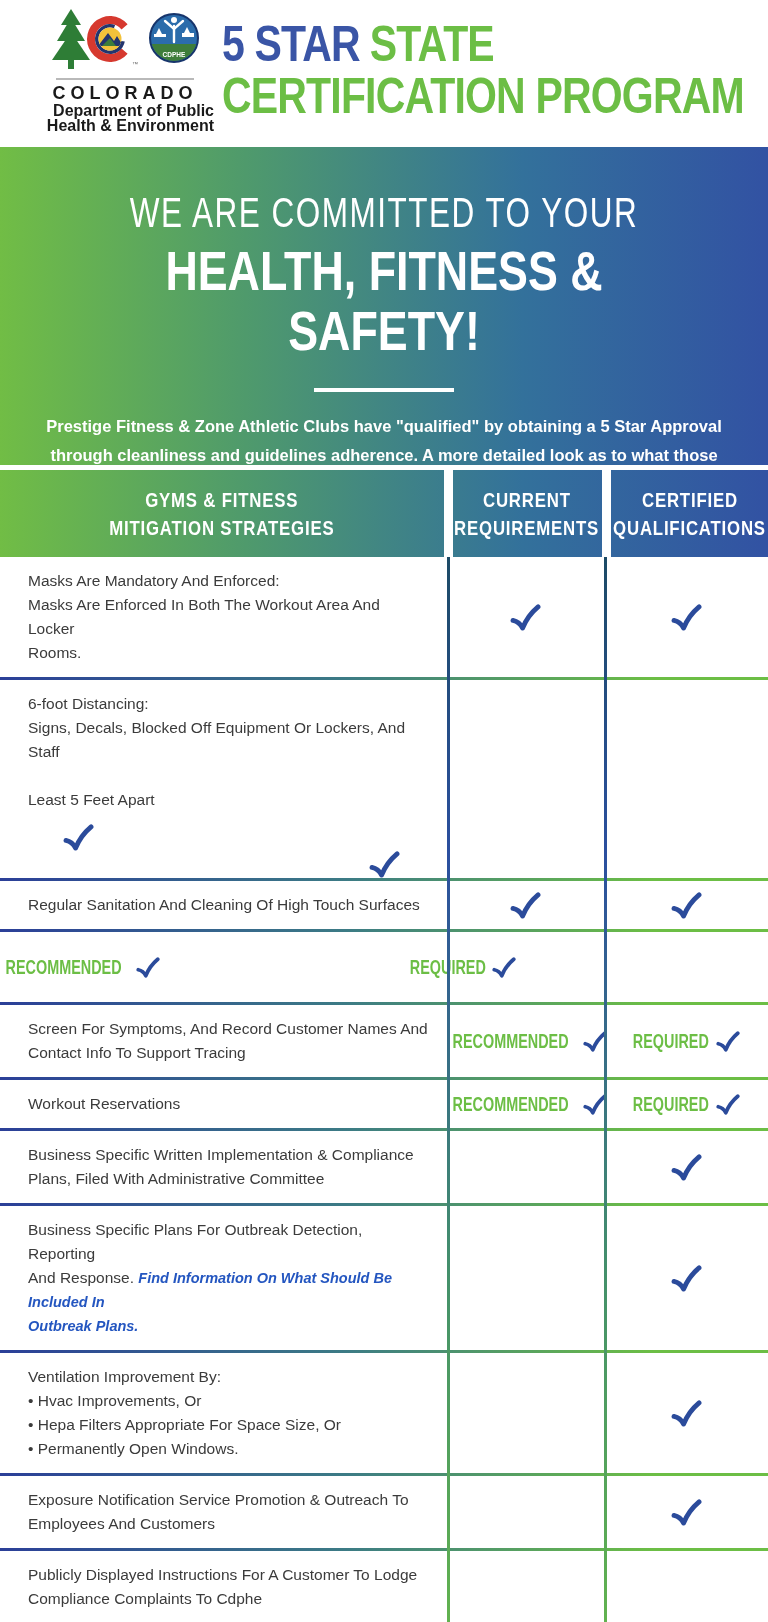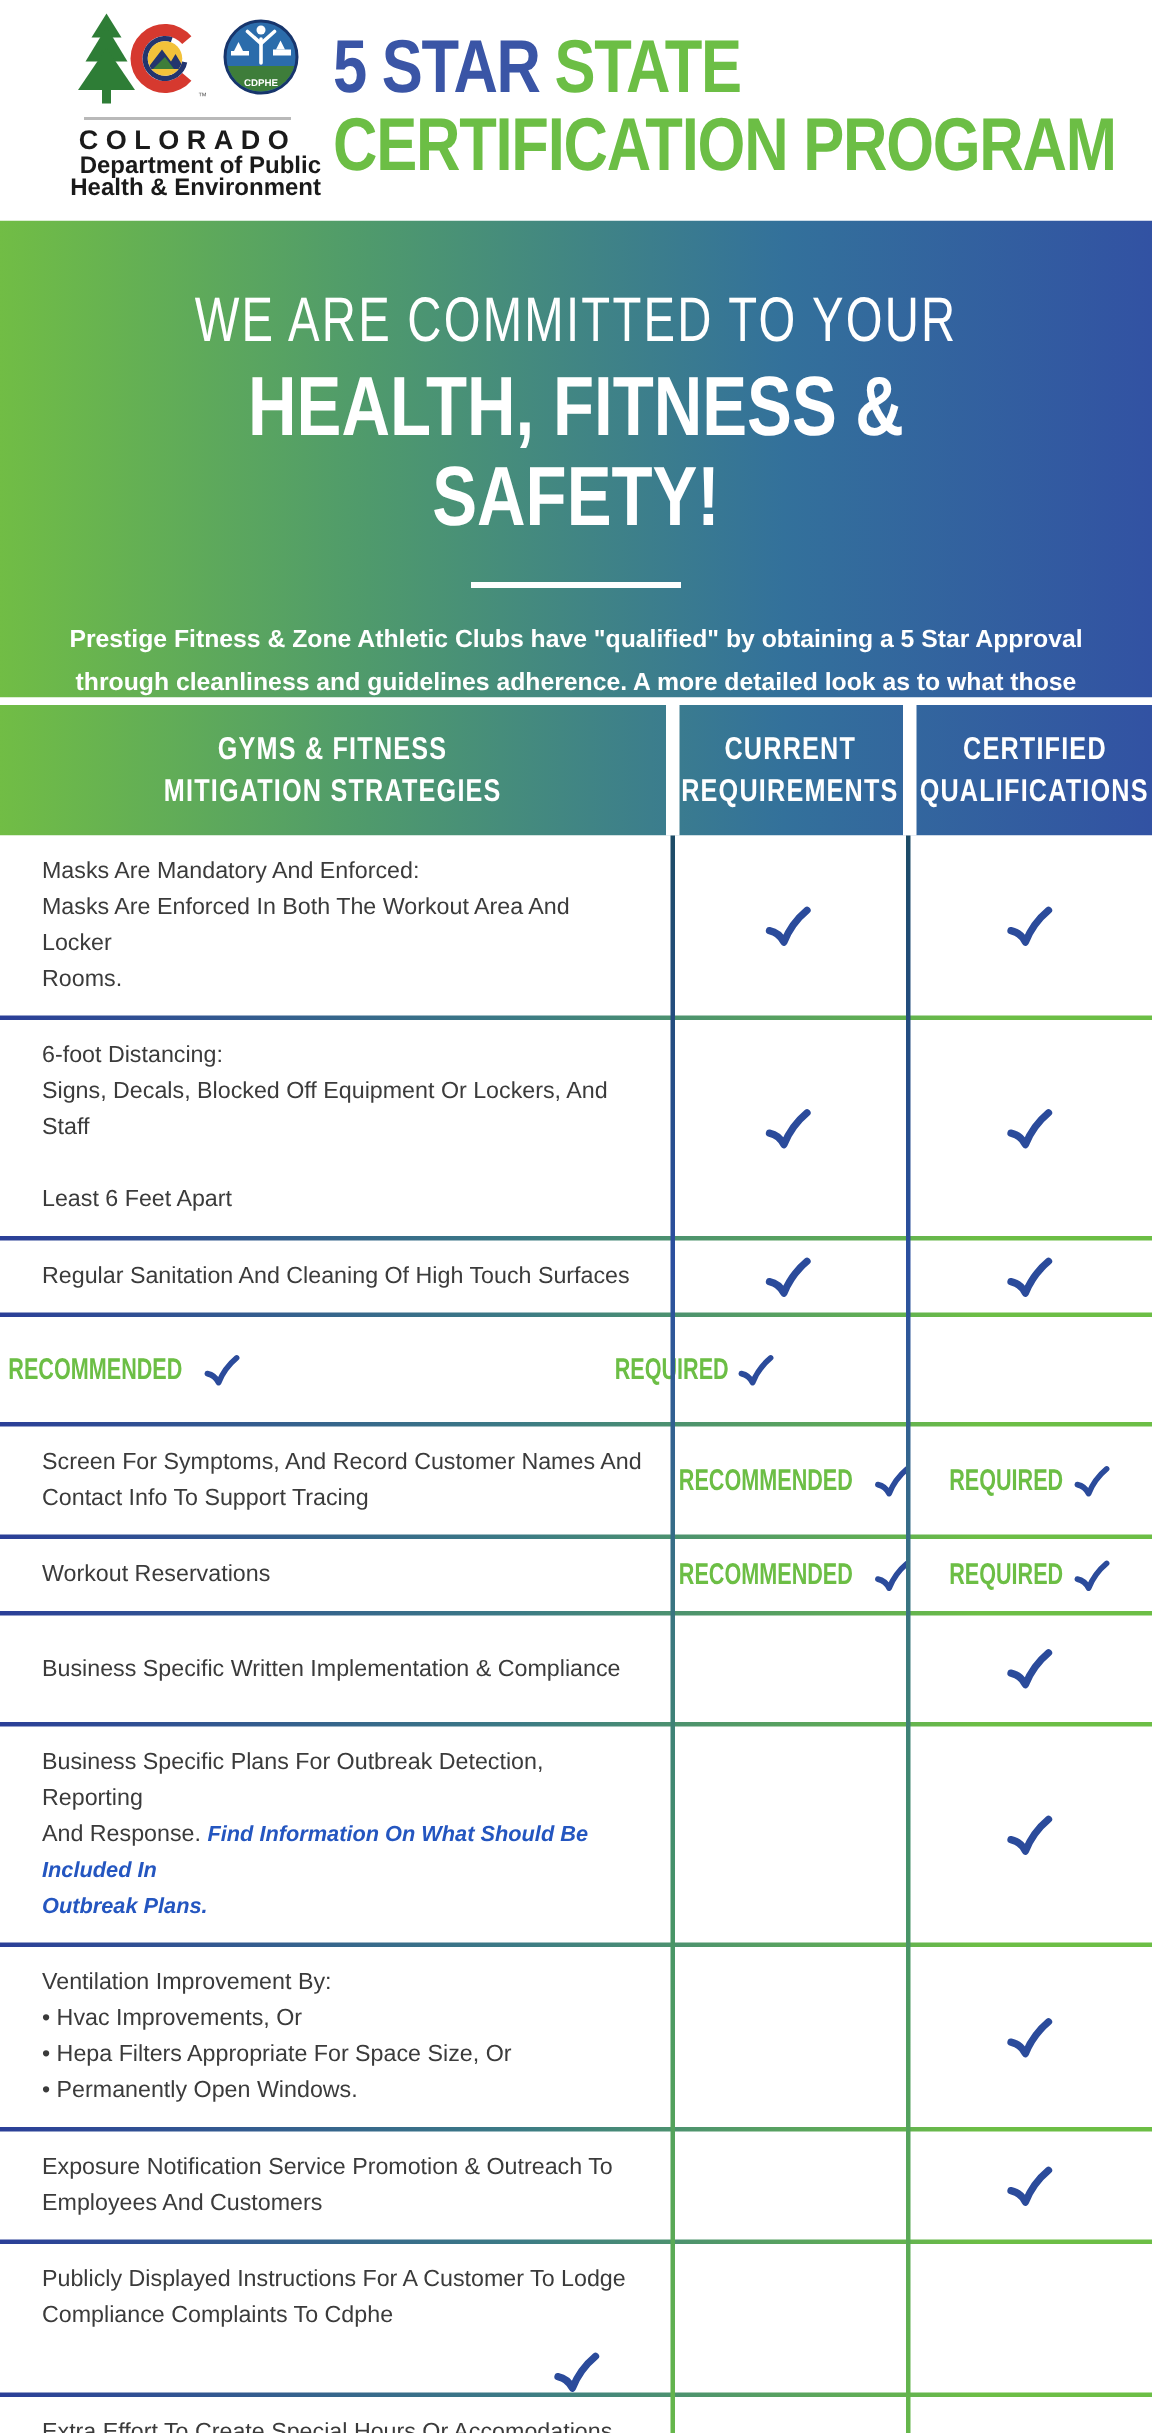--- a/index.html
+++ b/index.html
@@ -172,23 +172,23 @@
         </div>
         <div class="c3">
           <span class="check check-lg">
             <svg viewBox="0 0 32 28" width="31" height="27">
               <path d="M3 17 C8 18 11 21 13 25 C17 15 23 8 29 3" fill="none" stroke="#2b4b9b" stroke-width="5" stroke-linecap="round" stroke-linejoin="round"></path>
             </svg>
           </span>
         </div>
       </div>
       <div class="sep"></div>
-      <div class="trow" style="min-height: 138px;">
-        <div class="c1">
-          <div class="rwrap"><span class="rtext">6-foot Distancing:</span><br><span class="rtext">Signs, Decals, Blocked Off Equipment Or Lockers, And Staff</span><br><br><span class="rtext">Least 6 Feet Apart</span></div>
+      <div class="trow" style="min-height: 138px; flex-direction: column;">
+        <div class="c1">
+          <div class="rwrap"><span class="rtext">6-foot Distancing:</span><br><span class="rtext">Signs, Decals, Blocked Off Equipment Or Lockers, And Staff</span><br><br><span class="rtext">Least 5 Feet Apart</span></div>
         </div>
         <div class="c2">
           <span class="check check-lg">
             <svg viewBox="0 0 32 28" width="31" height="27">
               <path d="M3 17 C8 18 11 21 13 25 C17 15 23 8 29 3" fill="none" stroke="#2b4b9b" stroke-width="5" stroke-linecap="round" stroke-linejoin="round"></path>
             </svg>
           </span>
         </div>
         <div class="c3">
           <span class="check check-lg">
@@ -289,21 +289,21 @@
               <svg viewBox="0 0 32 28" width="24" height="21">
                 <path d="M3 17 C8 18 11 21 13 25 C17 15 23 8 29 3" fill="none" stroke="#2b4b9b" stroke-width="5" stroke-linecap="round" stroke-linejoin="round"></path>
               </svg>
             </span>
           </span>
         </div>
       </div>
       <div class="sep"></div>
       <div class="trow" style="min-height: 71px;">
         <div class="c1">
-          <div class="rwrap"><span class="rtext">Business Specific Written Implementation &amp; Compliance</span><br></div>
+          <div class="rwrap"><span class="rtext">Business Specific Written Implementation &amp; Compliance</span><br><span class="rtext">Plans, Filed With Administrative Committee</span></div>
         </div>
         <div class="c2"></div>
         <div class="c3">
           <span class="check check-lg">
             <svg viewBox="0 0 32 28" width="31" height="27">
               <path d="M3 17 C8 18 11 21 13 25 C17 15 23 8 29 3" fill="none" stroke="#2b4b9b" stroke-width="5" stroke-linecap="round" stroke-linejoin="round"></path>
             </svg>
           </span>
         </div>
       </div>

